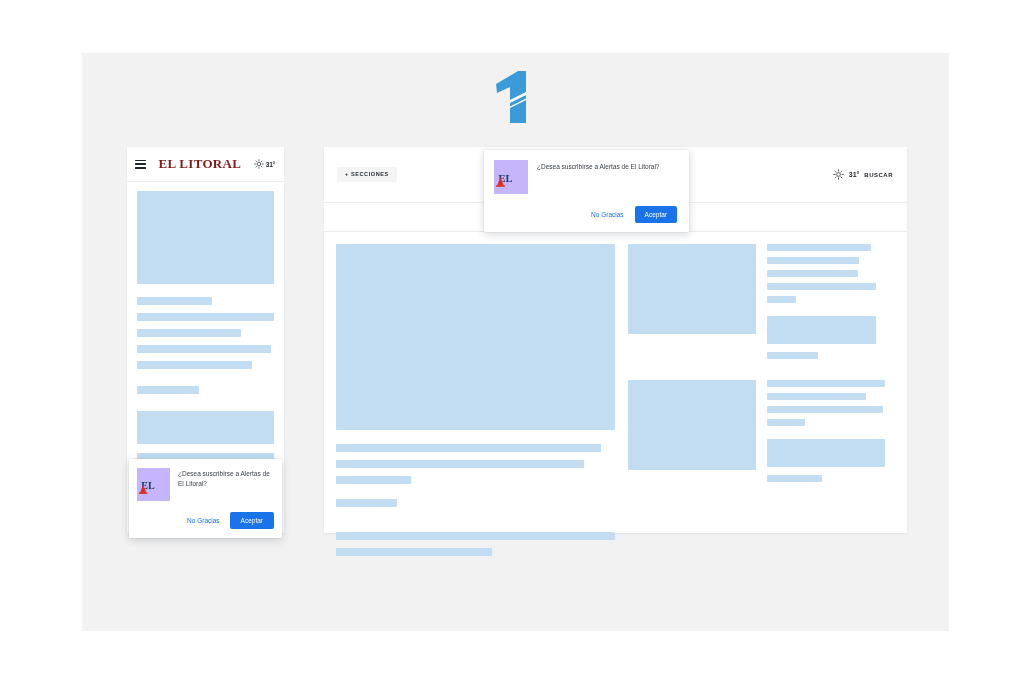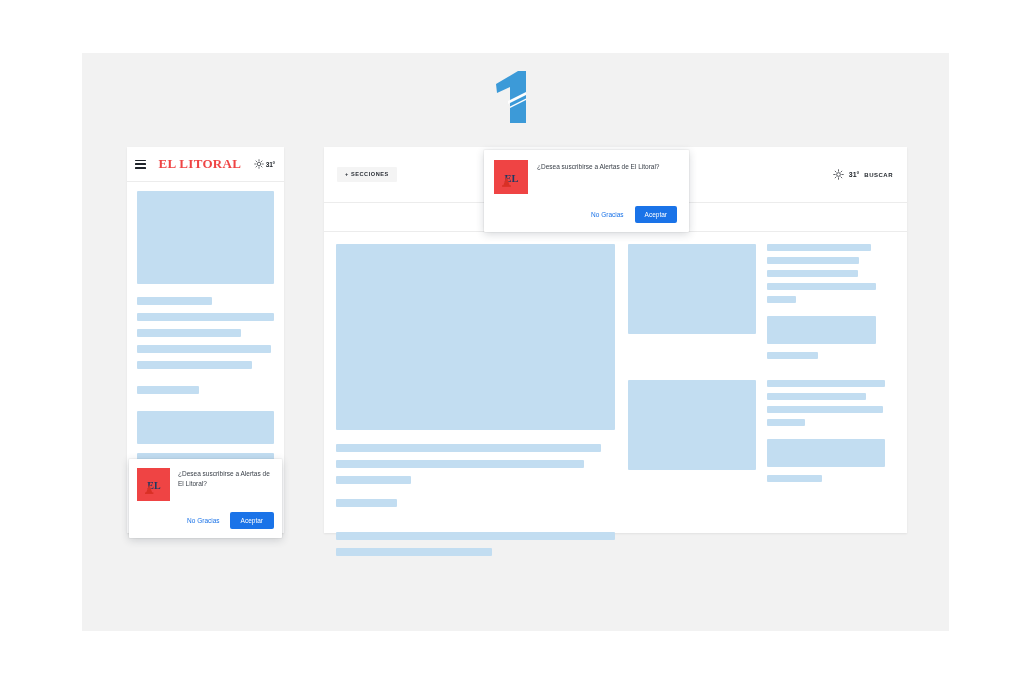--- a/index.html
+++ b/index.html
@@ -37,21 +37,21 @@
     padding: 0 9px 0 8px; border-bottom: 1px solid #ececec;
     background: #fff;
   }
   .hamburger { width: 11px; height: 9px; display: flex; flex-direction: column;
     justify-content: space-between; flex: none; }
   .hamburger i { display: block; height: 1.6px; background: #20252b; border-radius: .5px; }
   .m-brand {
     flex: 1; text-align: center;
     font-family: "Liberation Serif", serif;
     font-weight: 700; font-size: 13px; letter-spacing: .3px;
-    color: #ef4444; white-space: nowrap;
+    color: #7f1d1d; white-space: nowrap;
   }
   .weather { display: flex; align-items: center; gap: 2px; flex: none; }
   .weather .deg { font-size: 6.5px; font-weight: 700; color: #20252b; letter-spacing: -.2px; }
   .sun { width: 10px; height: 10px; display: block; }
 
   
   .sk { background: #c2ddf1; border-radius: 1px; }
 
   .m-body { padding: 9px 10px 0 10px; }
   .m-hero { height: 93px; margin-bottom: 13px; }
@@ -101,21 +101,21 @@
   .d-card-block { height: 28px; margin: 7px 0 8px 0; }
 
   
   .dlg {
     background: #ffffff;
     box-shadow: 0 2px 9px rgba(30,40,60,0.19), 0 0 0 1px rgba(0,0,0,0.035);
     border-radius: 1px;
   }
   .dlg-top { display: flex; }
   .dlg-fav {
-    background: #ef4444; display: flex; align-items: center; justify-content: center;
+    background: #c4b5fd; display: flex; align-items: center; justify-content: flex-start;
     flex: none; position: relative;
   }
   .fav-svg { display: block; }
   .dlg-msg { color: #3a4049; }
   .dlg-actions { display: flex; align-items: center; justify-content: flex-end; }
   .btn-ghost {
     background: transparent; border: 0; color: #1a73e8; cursor: pointer;
     font-weight: 400; white-space: nowrap;
   }
   .btn-primary {

